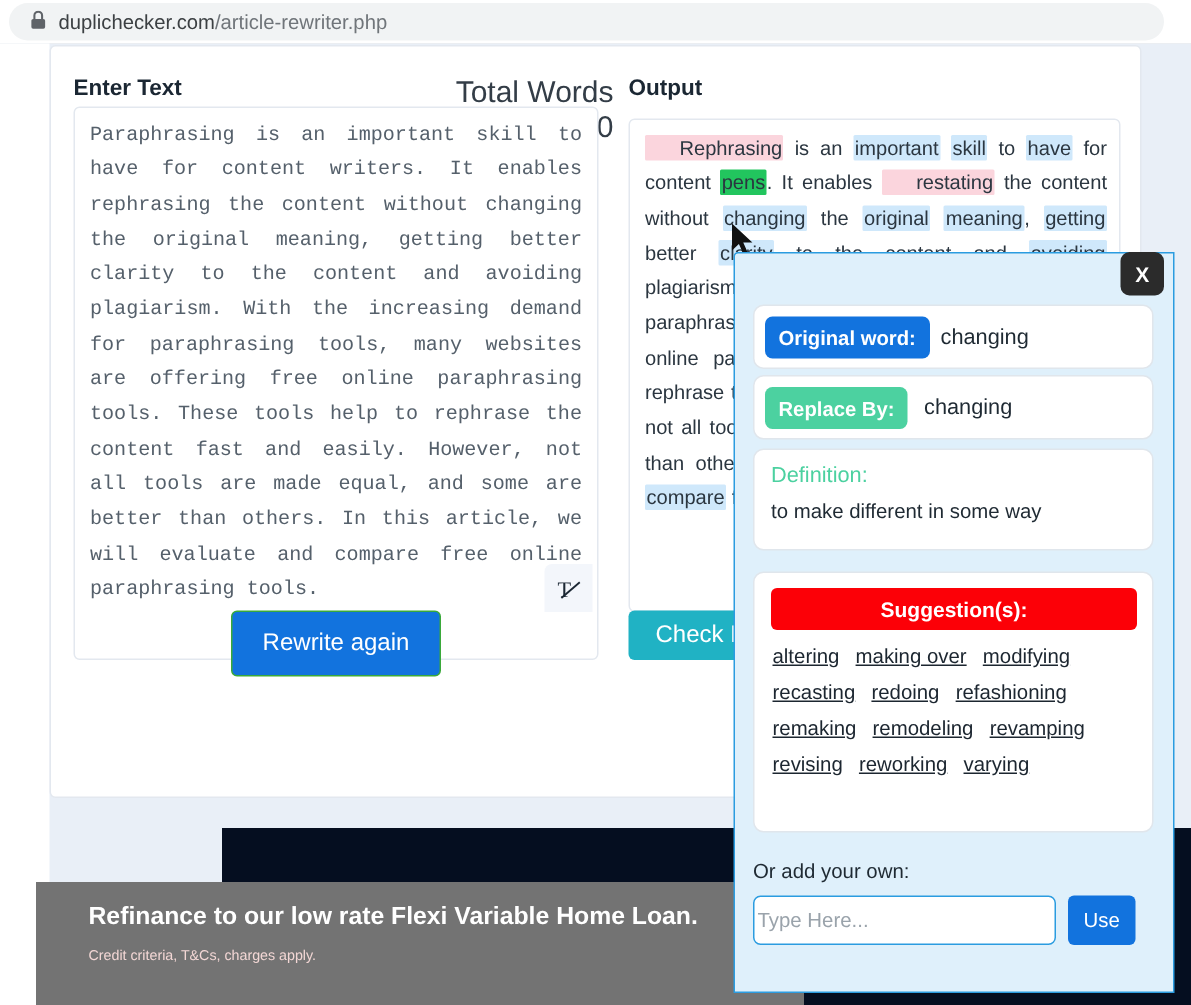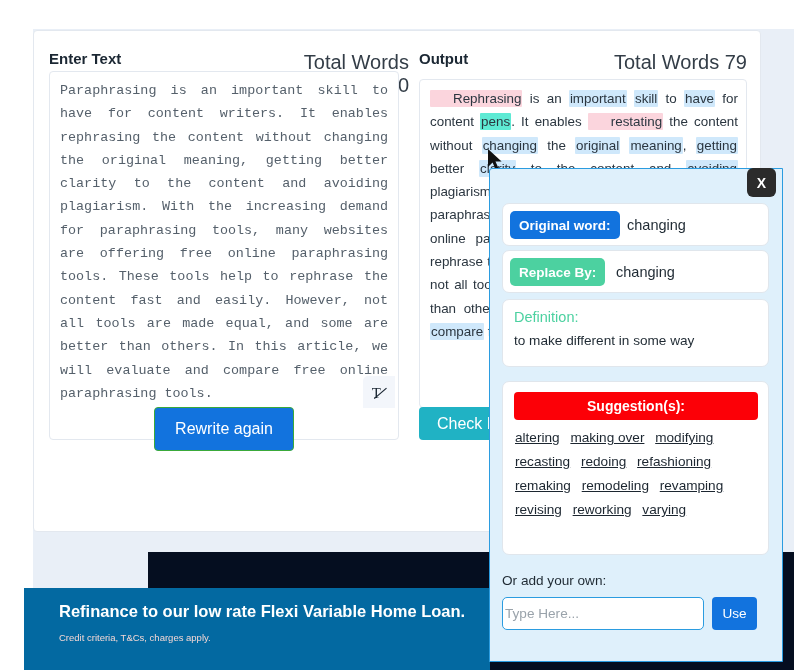--- a/index.html
+++ b/index.html
@@ -55,39 +55,39 @@
     text-align:justify; text-justify:inter-word;
   }
   .otext {
     position:absolute; left:10px; right:8px; top:7px;
     font-size:13.4px; line-height:23.3px; color:#2b3640;
     text-align:justify; text-justify:inter-word;
   }
   .hw { padding:1px 1px; border-radius:1px; }
   .hw-blue { background:#cfe8fb;margin-top:12px; }
   .hw-pink { background:#fbd5dd;padding-left:23px; }
-  .hw-yellow { background:#5eead4; }
+  .hw-yellow { background:#22c55e; }
   .hw-green { background:#c6f6c9; }
 
   
   .ticon {
     position:absolute; width:32px; height:32px; background:#f3f6fb;
     border-top-left-radius:5px; display:flex; align-items:center; justify-content:center;
   }
 
   
   .btn { position:absolute; box-sizing:border-box; border:none; cursor:pointer;
          font-size:16px; color:#ffffff; border-radius:4px;
          display:flex; align-items:center; justify-content:center; }
   .btn-rewrite { background:#1273de; border:1px solid #3aa93a; }
   .btn-check { background:#20b2c4; }
 
   
   .darkbanner { position:absolute; background:#050e20; }
-  .redad { position:absolute; background:#0369a1; }
+  .redad { position:absolute; background:#737373;padding-left:46px; }
   .redad .ad-title { position:absolute; left:35px; top:14px; font-size:16.5px; font-weight:bold; color:#ffffff; white-space:nowrap; }
   .redad .ad-sub { position:absolute; left:35px; top:44px; font-size:9.5px; color:#f3d7d5; white-space:nowrap; }
 
   
   .popup {
     position:absolute; left:489px; top:168px; width:294px; height:494px;
     background:#dff0fb; border:1px solid #2b9ce0; box-sizing:border-box;
     border-top-left-radius:3px;
   }
   .cursor { position:absolute; left:487px; top:148px; width:16px; height:24px; }
@@ -146,20 +146,28 @@
     font-size:13.6px; cursor:pointer;
     display:flex; align-items:center; justify-content:center;
     font-family:"Liberation Sans", sans-serif;
   }
 </style>
 </head>
 <body>
 
 <div id="root">
 
+  <div class="chrome">
+    <div class="urlpill"></div>
+    <svg class="lock" viewBox="0 0 12 14">
+      <rect x="1" y="6" width="10" height="7.2" rx="1.3" fill="#5f6368"></rect>
+      <path d="M3.2 6 V3.6 a2.8 2.8 0 0 1 5.6 0 V6" fill="none" stroke="#5f6368" stroke-width="1.5"></path>
+    </svg>
+    <div class="urltext"><span>duplichecker.com</span><span class="dim">/article-rewriter.php</span></div>
+  </div>
 
   <div class="pagebg"></div>
   <div class="railwhite"></div>
 
   <div class="card">
 
     <div class="panel-head" style="left:15px; top:19px;">
       <span class="panel-title">Enter Text</span>
     </div>
     <div class="panel-head" style="left:225px; top:20px; width:150px; text-align:right;">
@@ -174,23 +182,20 @@
         <text x="3" y="18" font-family="Liberation Serif, serif" font-size="17" fill="#1b2733">T</text>
         <line x1="6" y1="19" x2="20" y2="7" stroke="#1b2733" stroke-width="1.4"></line>
       </svg>
     </div>
 
     <button class="btn btn-rewrite" style="left:120px; top:376px; width:140px; height:44px;">Rewrite again</button>
 
     <div class="panel-head" style="left:385px; top:19px;">
       <span class="panel-title">Output</span>
     </div>
-    <div class="panel-head" style="left:570px; top:20px; width:143px; text-align:right;">
-      <span class="panel-count">Total Words 79</span>
-    </div>
 
     <div class="editbox" style="left:385px; top:48px; width:328px; height:329px;">
       <div class="otext" id="output-rich"><span class="hw hw-pink">Rephrasing</span> is an <span class="hw hw-blue">important</span> <span class="hw hw-blue">skill</span> to <span class="hw hw-blue">have</span> for content <span class="hw hw-yellow">pens</span>. It enables <span class="hw hw-pink">restating</span> the content without <span class="hw hw-blue">changing</span> the <span class="hw hw-blue">original</span> <span class="hw hw-blue">meaning</span>, <span class="hw hw-blue">getting</span> better <span class="hw hw-blue">clarity</span> to the content and <span class="hw hw-blue">avoiding</span> plagiarism. With the <span class="hw hw-pink">adding</span> <span class="hw hw-blue">demand</span> for paraphrasing tools, many websites are <span class="hw hw-blue">offering</span> free online paraphrasing tools. These tools <span class="hw hw-blue">help</span> to rephrase the content fast and easily. However, <span class="hw hw-green">still</span>, not all tools are made equal, and some are better than others. In this article, we will evaluate and <span class="hw hw-blue">compare</span> free online paraphrasing tools.</div>
     </div>
 
     <button class="btn btn-check" style="left:385px; top:376px; width:118px; height:33px; justify-content:flex-start; padding-left:18px;">Check P</button>
   </div>
 
   <div class="darkbanner" style="left:148px; top:552px; width:646px; height:118px;"></div>
 

